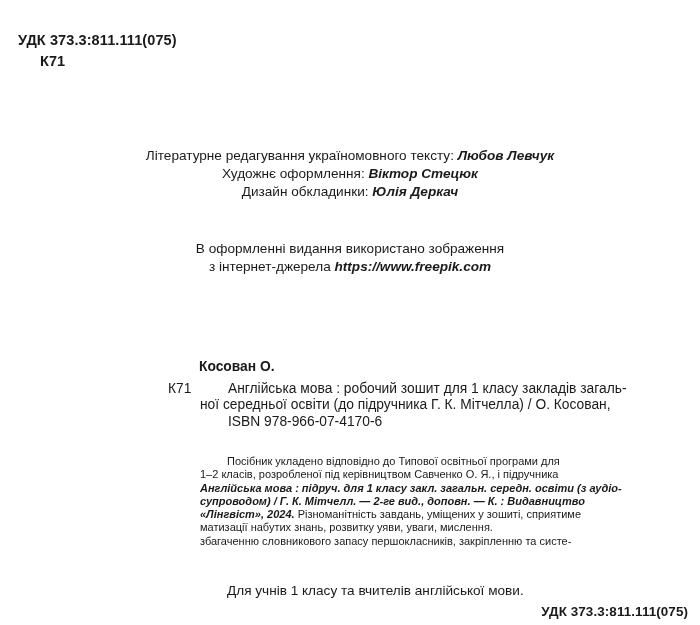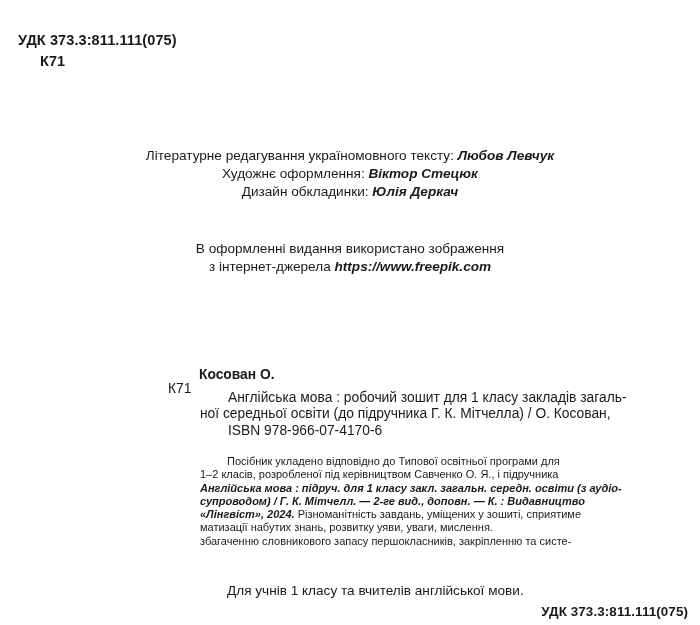--- a/index.html
+++ b/index.html
@@ -76,41 +76,40 @@
   
   .cip {
     position: absolute;
     left: 0;
     top: 355px;
     width: 700px;
   }
   .cip-author {
     position: absolute;
     left: 199px;
-    top: 12px;
+    top: 4px;
     font-size: 13.8px;
     font-weight: bold;
     white-space: nowrap;
   }
   .cip-sigla {
     position: absolute;
     left: 168px;
     top: 26px;
     font-size: 13.8px;
     white-space: nowrap;
   }
   .cip-entry {
     position: absolute;
     left: 200px;
     top: 26px;
     width: 496px;
     font-size: 13.8px;
     line-height: 1.19;
     text-align: justify;
-    margin-top: 9px;
   }
   .cip-entry .ln {
     display: block;
     white-space: nowrap;
   }
   .cip-entry .ln.ind1 { padding-left: 28px; }
   .cip-entry .ln.isbn { padding-left: 28px; }
 
   
   .annotation {

